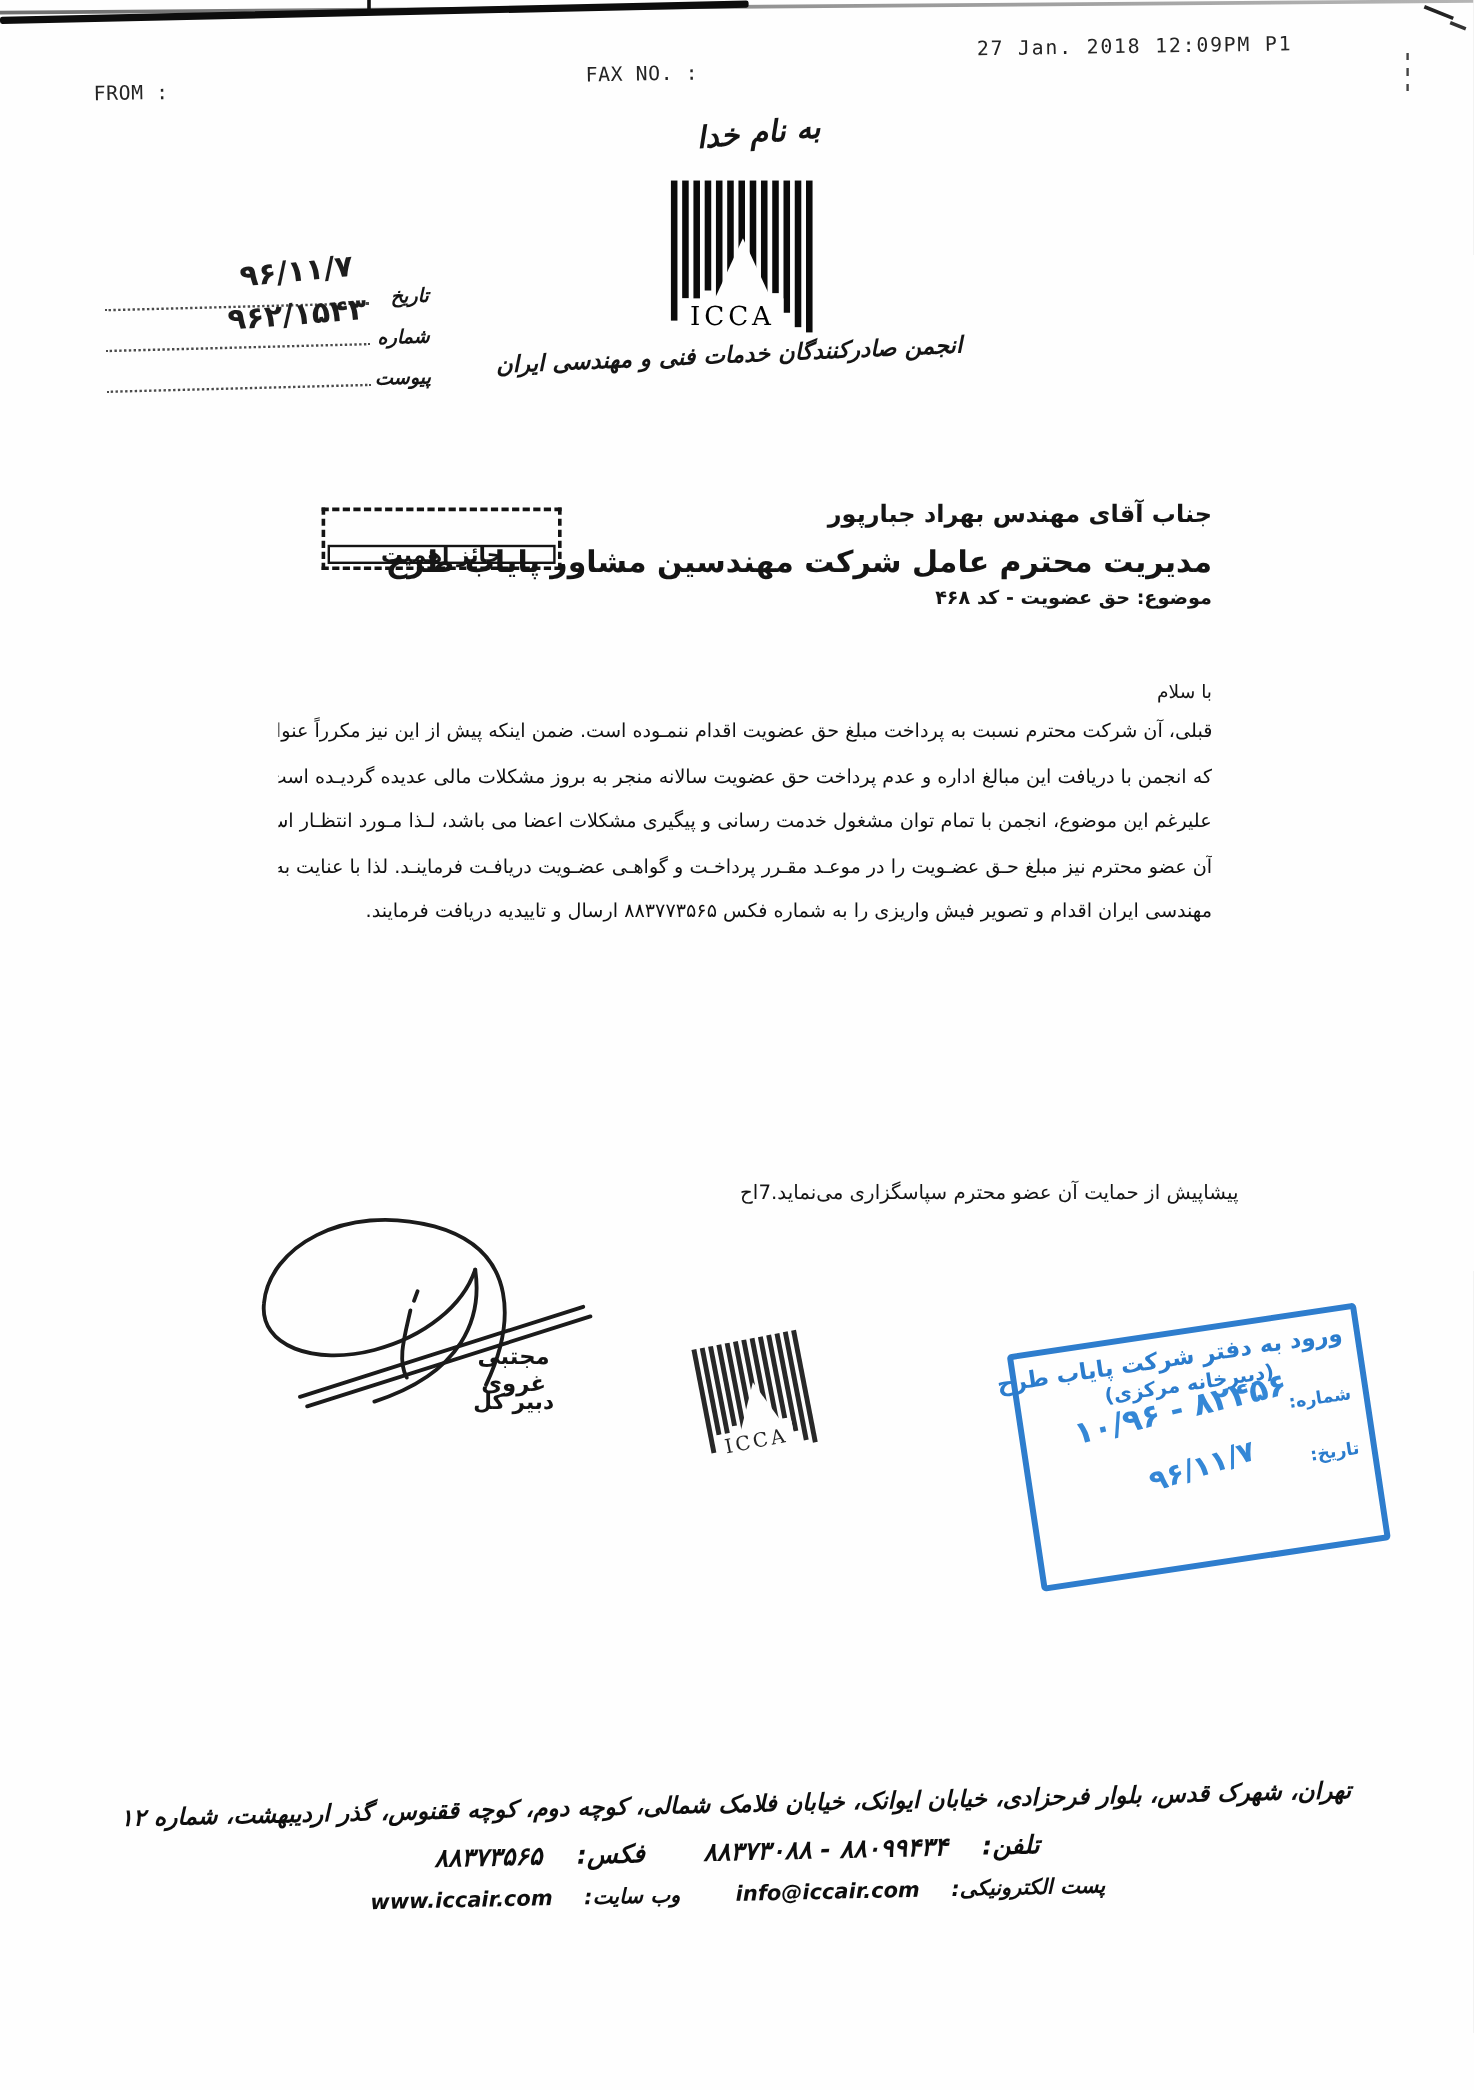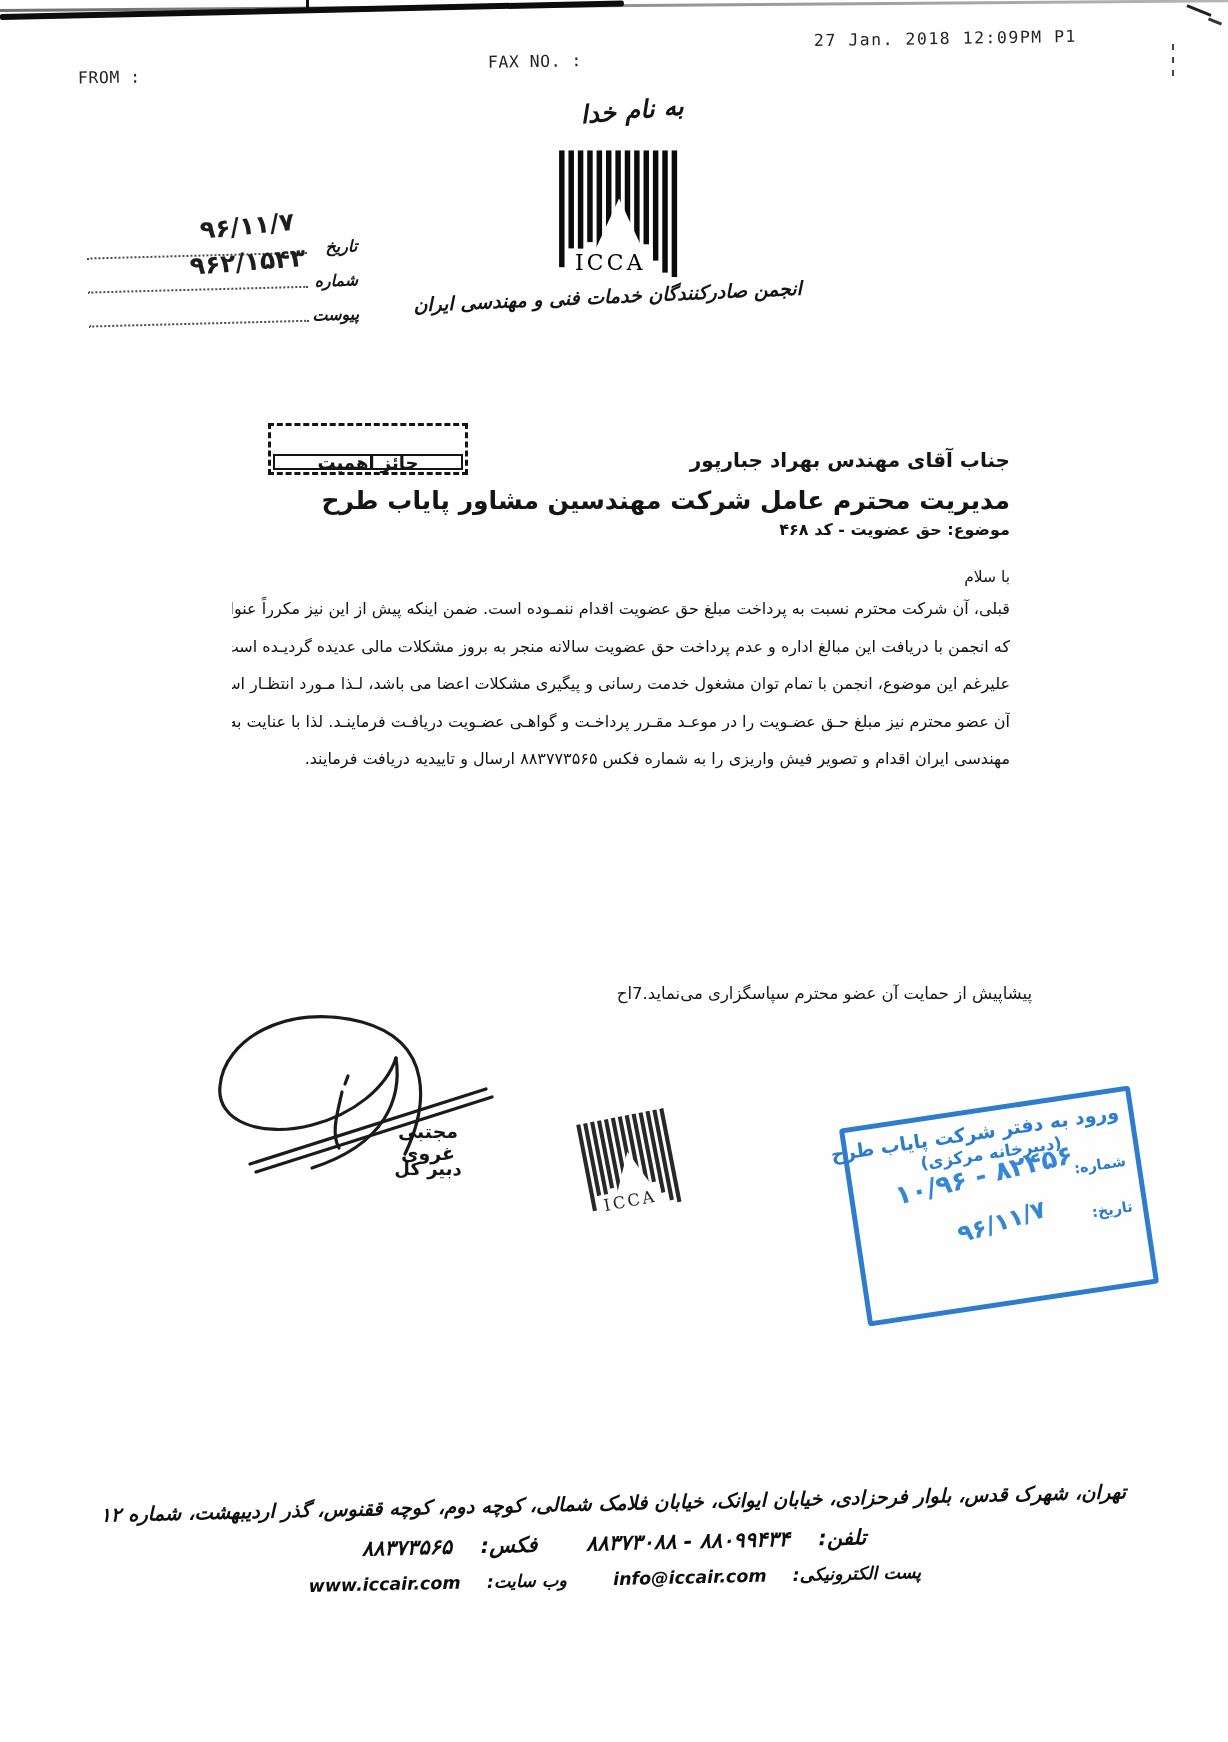--- a/index.html
+++ b/index.html
@@ -34,21 +34,21 @@
   .refdots{flex:1;border-bottom:2.5px dotted #4a4a4a;margin-bottom:4px;}
   .refval{position:absolute;font-size:25px;font-weight:bold;letter-spacing:2px;color:#1d1d1d;white-space:nowrap;}
   .refval1{right:62px;top:-14px;transform:rotate(-4deg);}
   .refval2{right:52px;top:22px;transform:rotate(-3deg);}
   
   .impbox{position:absolute;left:268px;top:423px;width:200px;height:52px;border:3.5px dashed #141414;box-sizing:border-box;}
   .impinner{position:absolute;inset:2px;border:2px solid #141414;display:flex;align-items:center;justify-content:center;
     font-size:18px;font-weight:bold;direction:rtl;margin-top:26px;}
   
   .recipient{position:absolute;right:218px;top:416px;text-align:right;direction:rtl;white-space:nowrap;}
-  .rec1{font-size:20px;font-weight:bold;margin-bottom:14px;margin-top:32px;}
+  .rec1{font-size:20px;font-weight:bold;margin-bottom:14px;}
   .rec2{font-size:25px;font-weight:bold;margin-bottom:5px;}
   .rec3{font-size:16px;font-weight:bold;}
   
   .salutation{position:absolute;right:218px;top:556px;font-size:15.5px;direction:rtl;margin-top:12px;}
   .body{position:absolute;left:232px;top:590px;width:778px;direction:rtl;font-size:16px;color:#101010;}
   .bl{line-height:37.6px;height:37.6px;overflow:hidden;text-align:justify;text-align-last:justify;white-space:nowrap;}
   .bl-first{padding-right:32px;}
   .bl-plain{text-align:right;text-align-last:right;}
   .closing{position:absolute;right:196px;top:984px;font-size:16.5px;direction:rtl;white-space:nowrap;}
   

